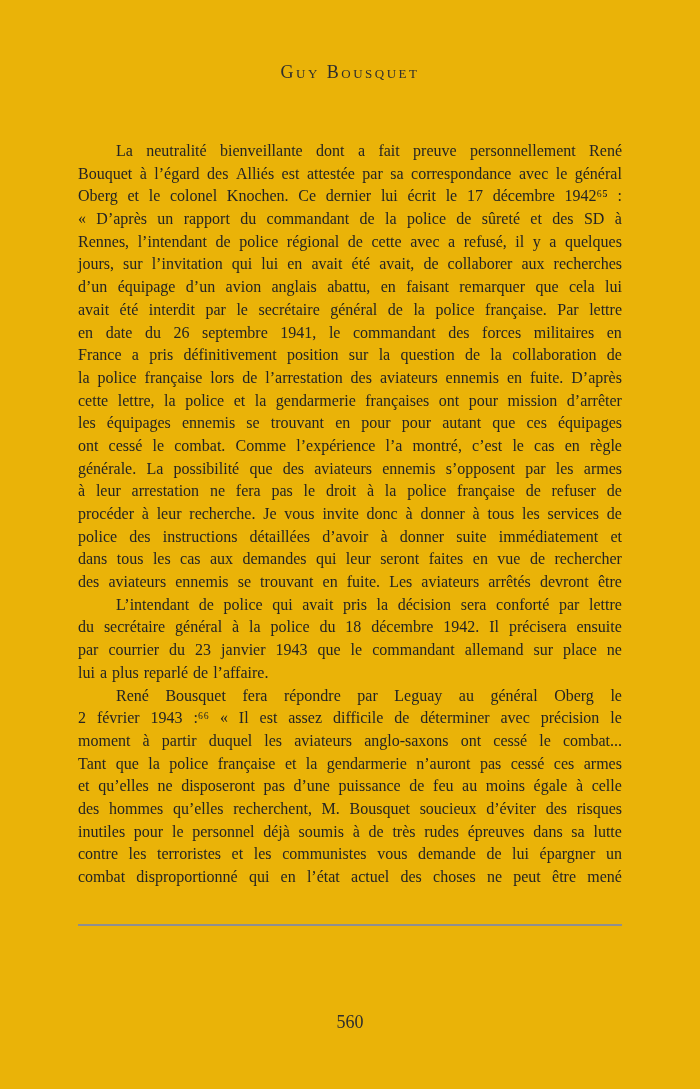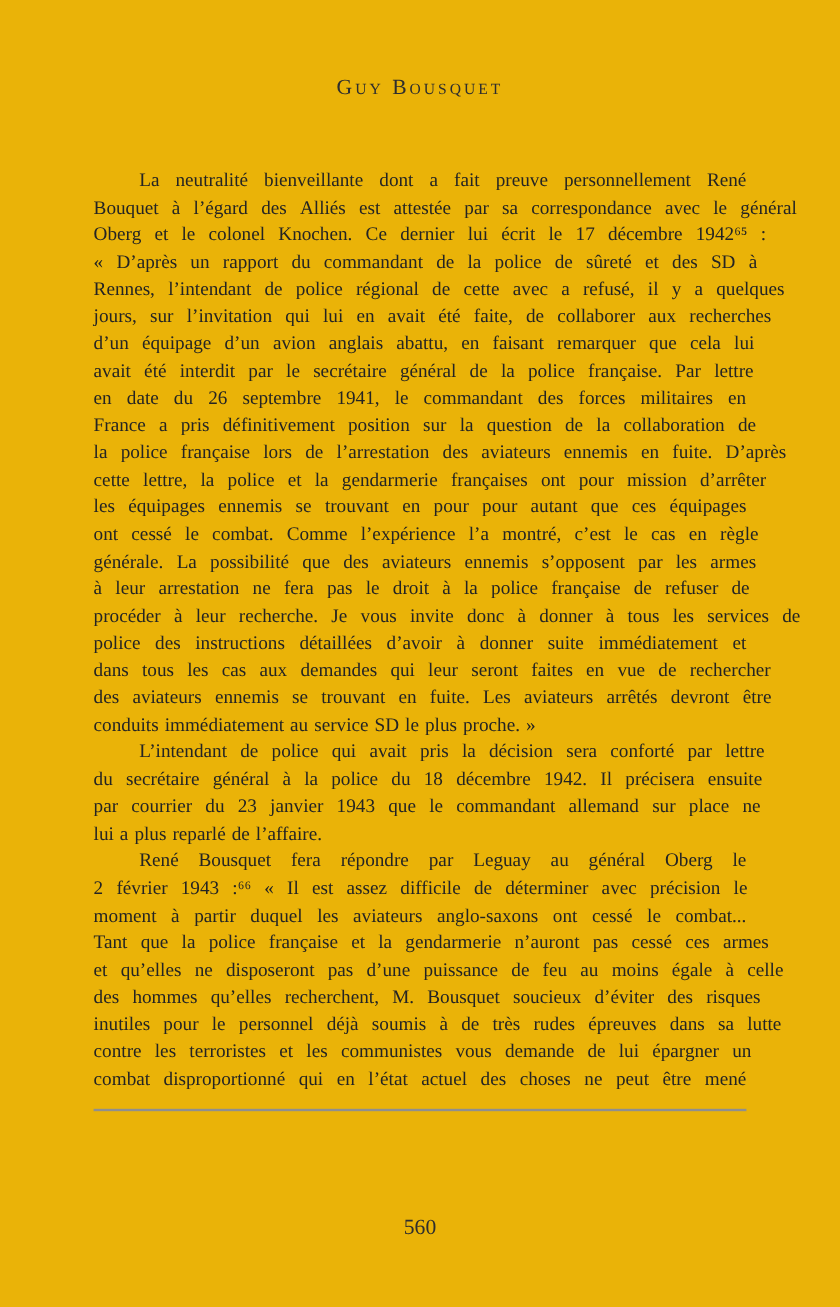--- a/index.html
+++ b/index.html
@@ -35,21 +35,20 @@
     font-size: 16px;
     line-height: 22.7px;
     color: #242424;
   }
   .line {
     display: flex;
     justify-content: space-between;
     height: 22.7px;
     white-space: nowrap;
     overflow: visible;
-    gap: 11px;
   }
   .line.indent {
     padding-left: 38px;
   }
   .line.final {
     display: block;
     word-spacing: 1px;
   }
   .footnote-rule {
     position: absolute;
@@ -164,21 +163,21 @@
       </div>
       <div class="line">
         <span>jours,</span>
         <span>sur</span>
         <span>l’invitation</span>
         <span>qui</span>
         <span>lui</span>
         <span>en</span>
         <span>avait</span>
         <span>été</span>
-        <span>faite,</span>
+        <span>avait,</span>
         <span>de</span>
         <span>collaborer</span>
         <span>aux</span>
         <span>recherches</span>
       </div>
       <div class="line">
         <span>d’un</span>
         <span>équipage</span>
         <span>d’un</span>
         <span>avion</span>
@@ -373,21 +372,20 @@
         <span>se</span>
         <span>trouvant</span>
         <span>en</span>
         <span>fuite.</span>
         <span>Les</span>
         <span>aviateurs</span>
         <span>arrêtés</span>
         <span>devront</span>
         <span>être</span>
       </div>
-      <div class="line final">conduits immédiatement au service SD le plus proche. »</div>
       <div class="line indent">
         <span>L’intendant</span>
         <span>de</span>
         <span>police</span>
         <span>qui</span>
         <span>avait</span>
         <span>pris</span>
         <span>la</span>
         <span>décision</span>
         <span>sera</span>

